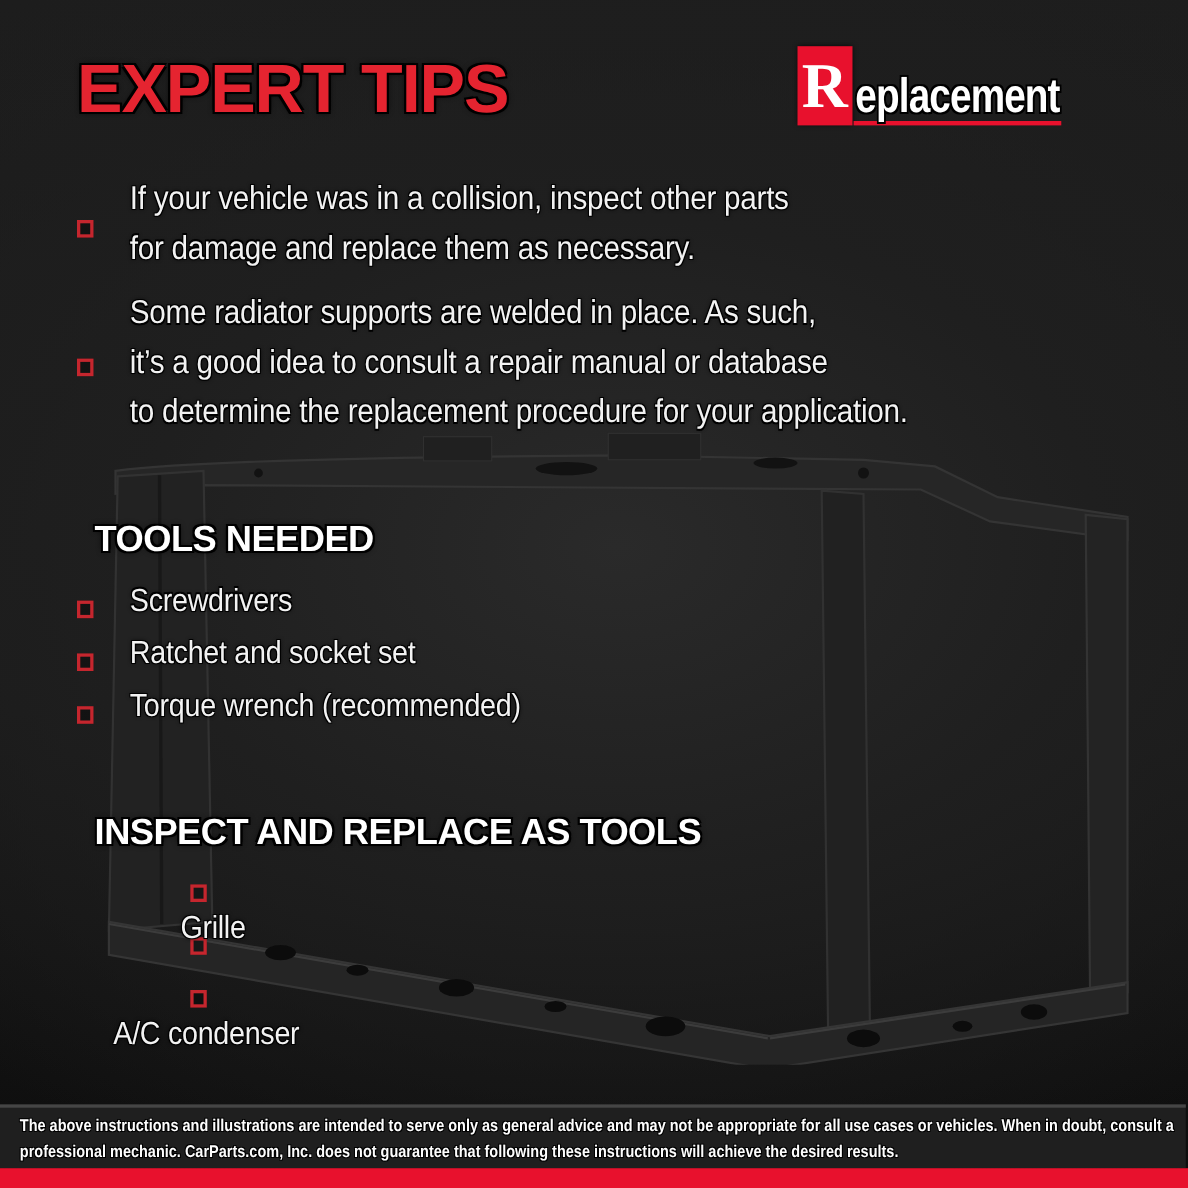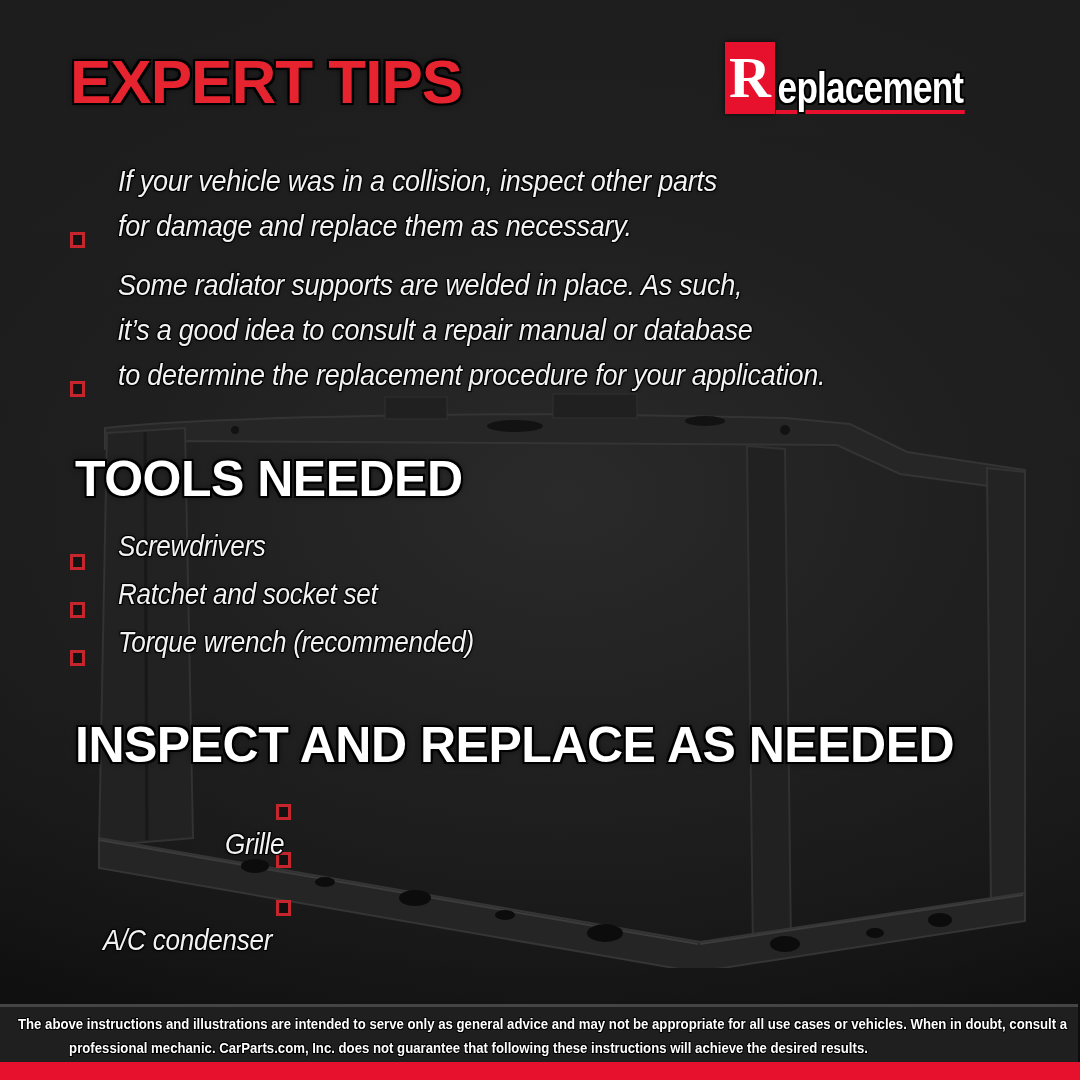--- a/index.html
+++ b/index.html
@@ -43,32 +43,32 @@
     border-bottom:4px solid var(--accent-red,#e8112d);
     text-shadow:2px 2px 0 #000,-2px -2px 0 #000,2px -2px 0 #000,-2px 2px 0 #000;
   }
 
   
   .bullet-sq{
     flex:0 0 auto;width:9px;height:10px;margin-top:9px;
     border:3px solid var(--bullet-red,#c5262e);
     background:rgba(0,0,0,.35);
   }
-  .b-item{display:flex;align-items:flex-end;font-style:italic;}
+  .b-item{display:flex;align-items:center;}
   .b-text{margin-left:33px;}
 
   
   .tips{position:absolute;left:70px;top:158px;}
   .tips .b-item{margin-bottom:14px;}
   .tips .line{display:block;font-size:30px;line-height:45px;letter-spacing:-0.3px;}
 
   
   .section-heading{
-    position:absolute;left:70px;margin:5px;
-    font-size:50px;font-weight:bold;color:#fff;letter-spacing:-0.5px;line-height:44px;
+    position:absolute;left:70px;margin:16px;
+    font-size:33px;font-weight:bold;color:#fff;letter-spacing:-0.5px;line-height:44px;
   }
   .h-tools{top:452px;}
   .h-inspect{top:718px;}
 
   
   .tools-cols{position:absolute;left:70px;top:522px;right:40px;display:flex;}
   .tools-col-left{width:455px;flex:0 0 auto;}
   .tools-col-right{flex:1;}
   .tools-cols .b-item{height:48px;}
   .tools-cols .line{display:block;font-size:29px;line-height:48px;letter-spacing:-0.3px;}
@@ -78,21 +78,20 @@
   .inspect-list{position:absolute;left:70px;top:788px;}
   .inspect-list .b-item{height:48px;flex-direction:column;}
   .inspect-list .line{display:block;font-size:29px;line-height:48px;letter-spacing:-0.3px;}
   .inspect-list .bullet-sq,.tools-cols .bullet-sq{margin-top:16px;}
 
   
   .disclaimer{
     position:absolute;left:0;right:2px;top:1004px;height:58px;
     background:#1f1f1f;border-top:3px solid #454545;box-sizing:border-box;
     padding:5px 0 12px 18px;
-    text-align:center;
   }
   .disclaimer .line{
     display:block;font-size:15.5px;font-weight:bold;color:#fdfdfd;line-height:24px;
     transform:scaleX(0.85);transform-origin:left center;white-space:nowrap;
     text-shadow:1px 1px 0 #000,-1px -1px 0 #000,1px -1px 0 #000,-1px 1px 0 #000;
   }
   .bottom-bar{
     position:absolute;left:0;right:0;top:1062px;height:18px;
     background:var(--bottom-bar-red,#e8112d);
   }
@@ -184,21 +183,21 @@
         </div>
         <div class="b-item">
           <span class="bullet-sq"></span>
           <div class="b-text">
               <span class="line cond outline-sm">Torque wrench (recommended)</span>
             </div>
         </div>
       </div>
     </div>
 
-    <h2 class="section-heading h-inspect outline-lg">INSPECT AND REPLACE AS NEEDED</h2>
+    <h2 class="section-heading h-inspect outline-lg">INSPECT AND REPLACE AS TOOLS</h2>
 
     <div class="inspect-list">
       <div class="b-item">
         <span class="bullet-sq"></span>
         <div class="b-text">
             <span class="line cond outline-sm">Grille</span>
           </div>
       </div>
       <div class="b-item">
         <span class="bullet-sq"></span>

